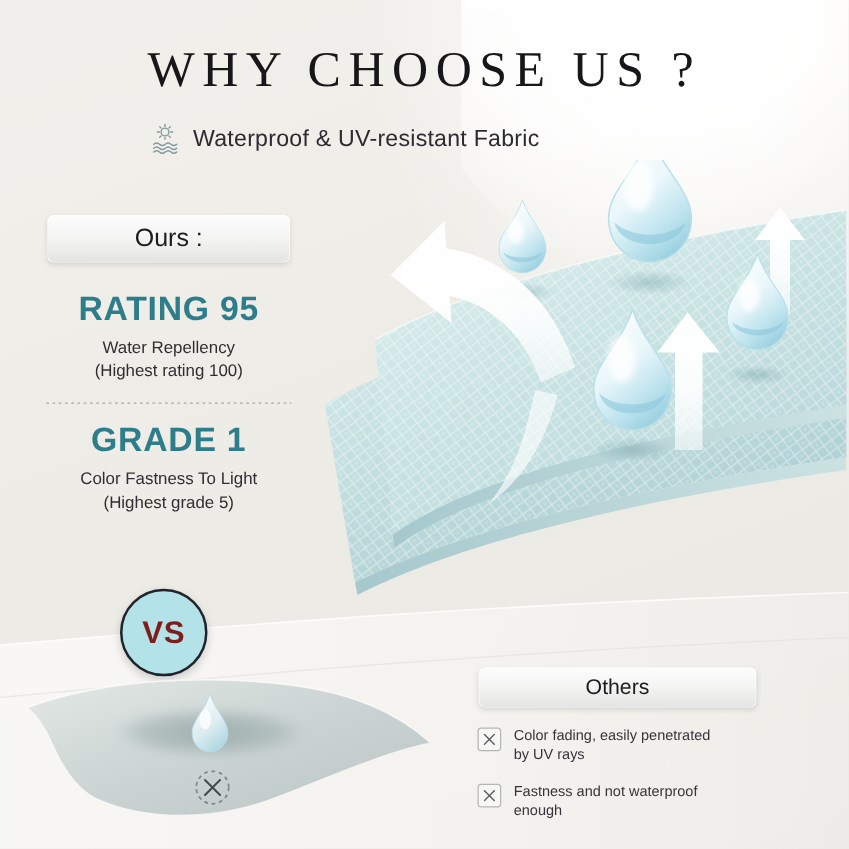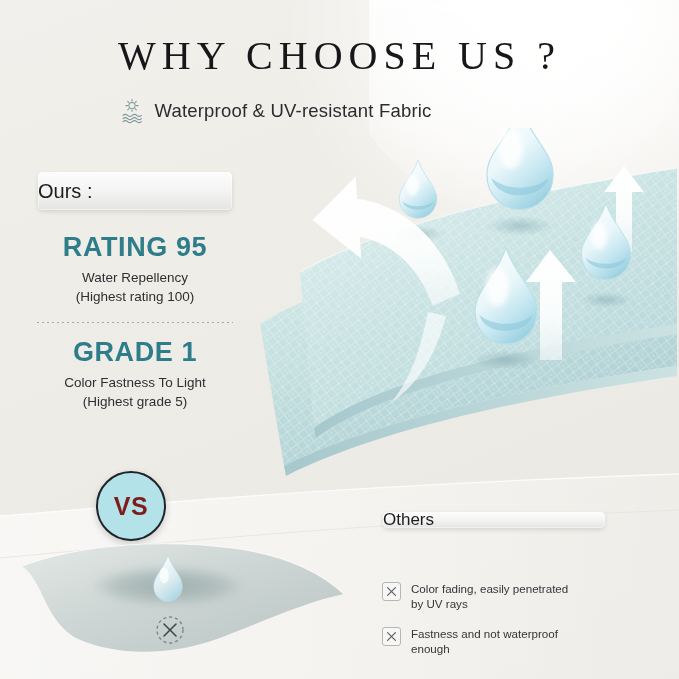--- a/index.html
+++ b/index.html
@@ -31,25 +31,25 @@
     position:absolute;top:98px;left:0;width:551px;
     display:flex;align-items:center;justify-content:center;gap:9px;
   }
   .subtitle{font-size:18.5px;color:#2c2c30;letter-spacing:.2px;}
   .sun-wave-icon{width:26px;height:26px;display:block;}
   
   .pill{
     position:absolute;border-radius:5px;
     background:linear-gradient(180deg,#fdfdfd 0%,#f4f4f3 48%,#e4e4e2 100%);
     box-shadow:0 2px 4px rgba(120,118,112,.22), 0 0 0 .5px rgba(255,255,255,.9) inset;
-    display:flex;align-items:center;justify-content:flex-start;
+    display:flex;align-items:center;justify-content:center;
     color:#1d1d20;
   }
   #pill-ours{left:38px;top:172px;width:194px;height:38px;font-size:20px;}
-  #pill-others{left:383px;top:512px;width:222px;height:16px;font-size:17px;}
+  #pill-others{left:383px;top:534px;width:222px;height:32px;font-size:17px;}
   
   .stats{position:absolute;left:20px;top:232px;width:230px;text-align:center;}
   .stat-head{
     font-size:27px;font-weight:bold;color:#2e7d8a;letter-spacing:.6px;line-height:1.15;
   }
   .stat-sub{font-size:13.5px;color:#2f2f33;line-height:1.38;margin-top:6px;}
   .divider{
     margin:16px auto 14px auto;width:196px;height:1px;
     background-image:linear-gradient(90deg,#a9a7a2 0 2px, transparent 2px 5px);
     background-size:5px 1px;background-repeat:repeat-x;

